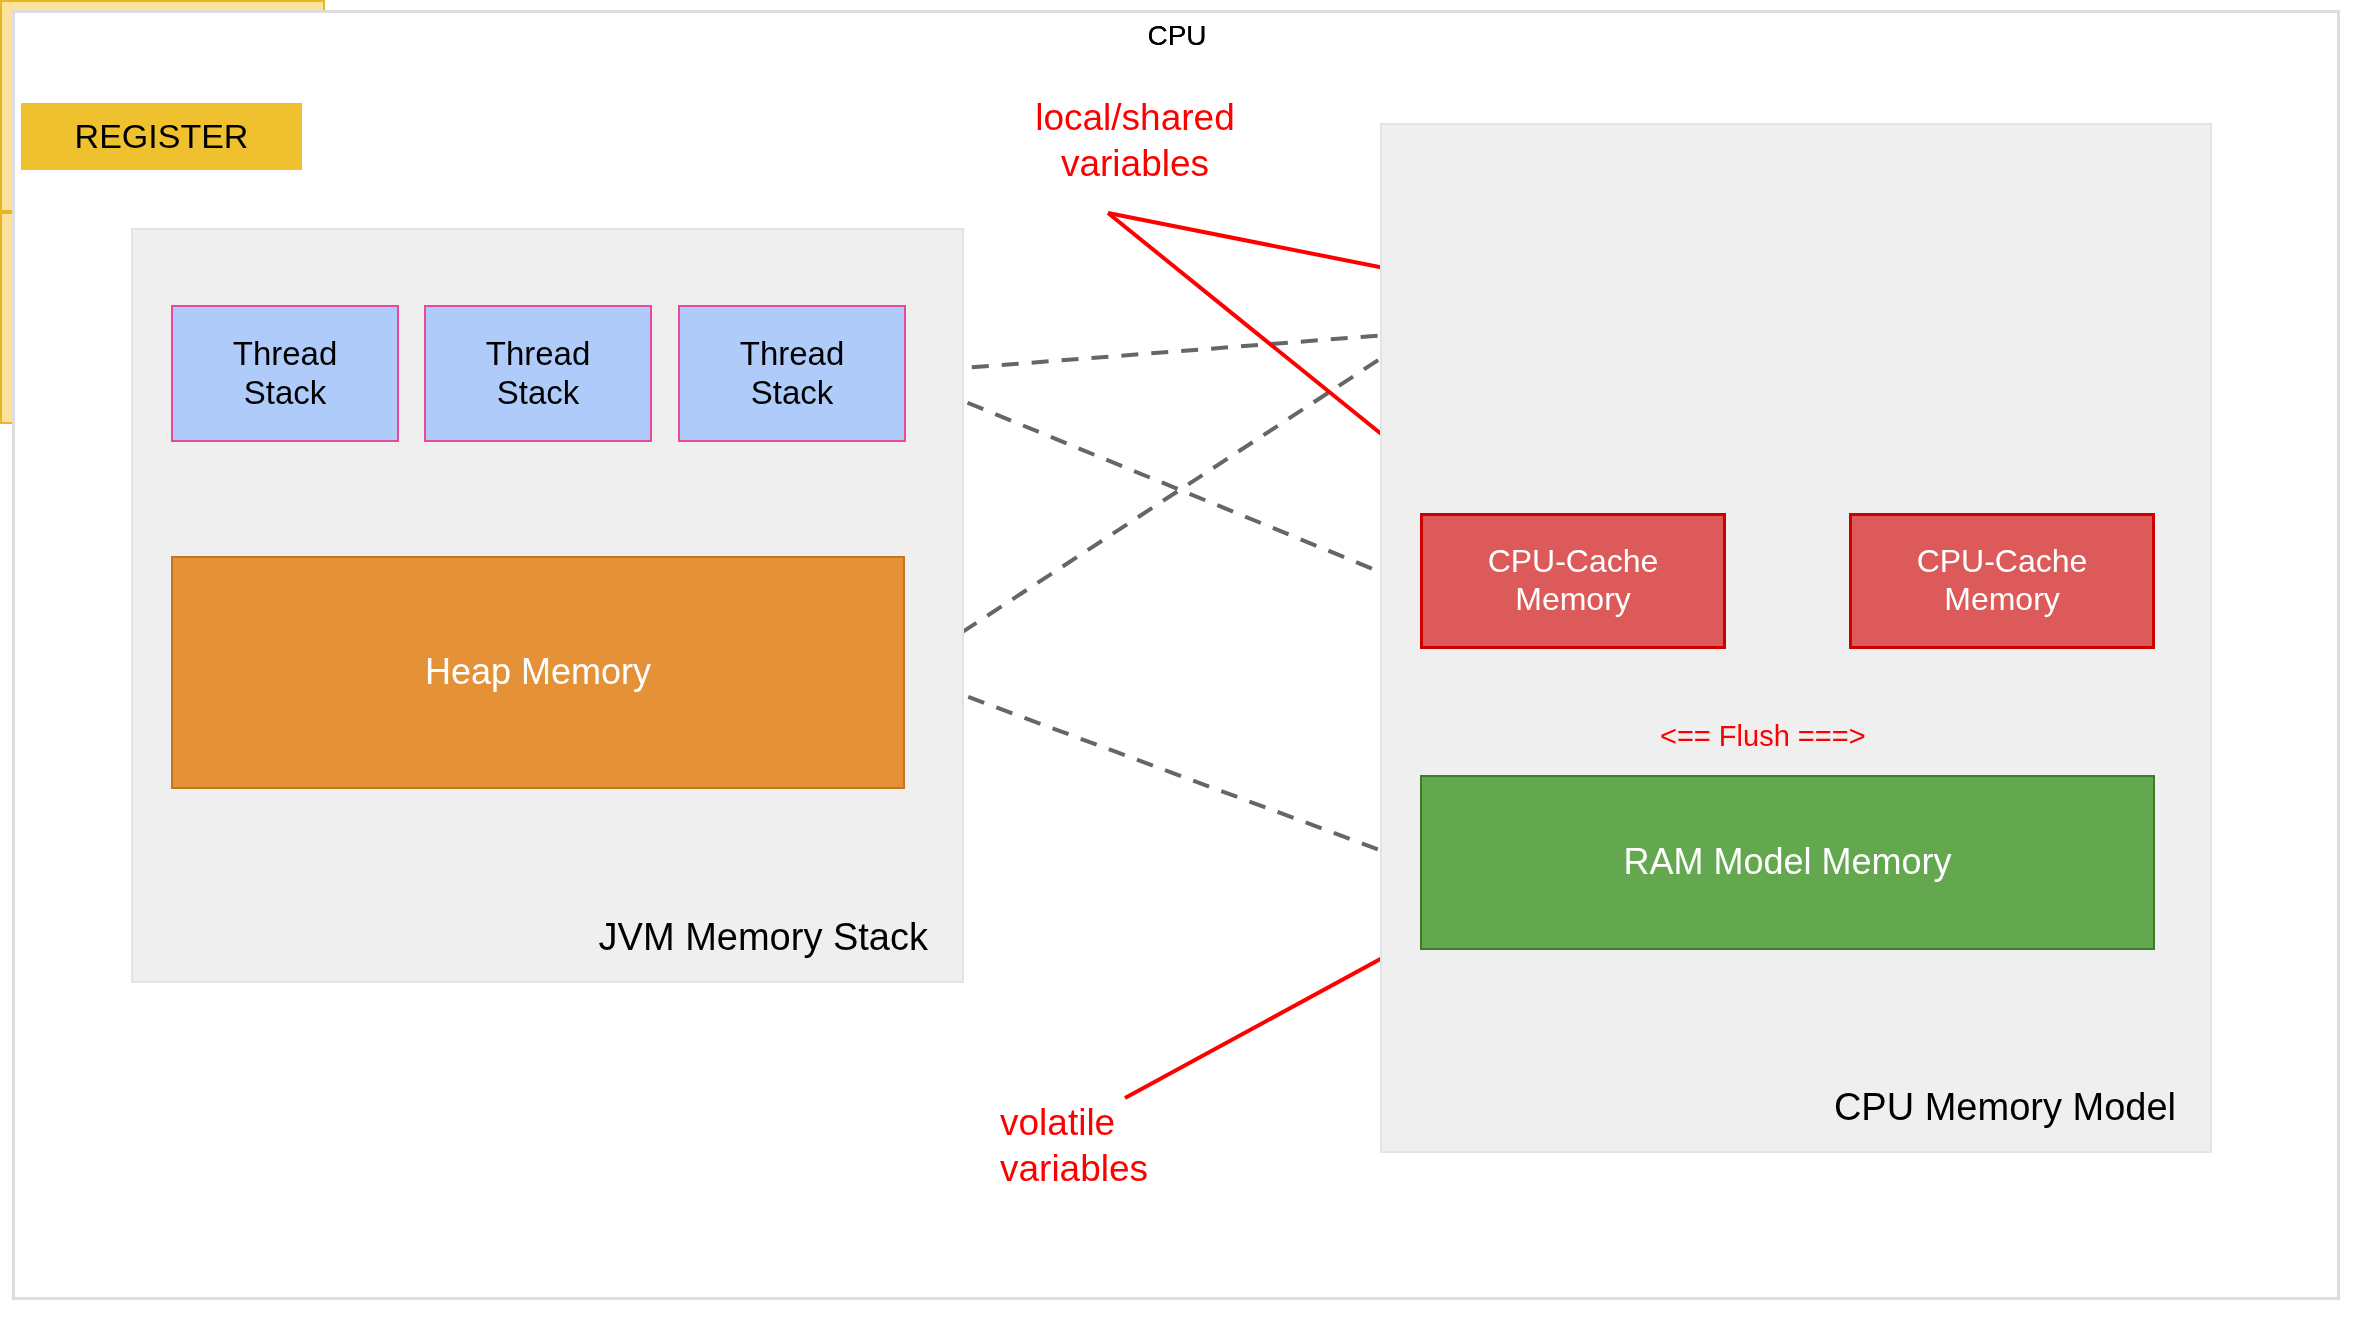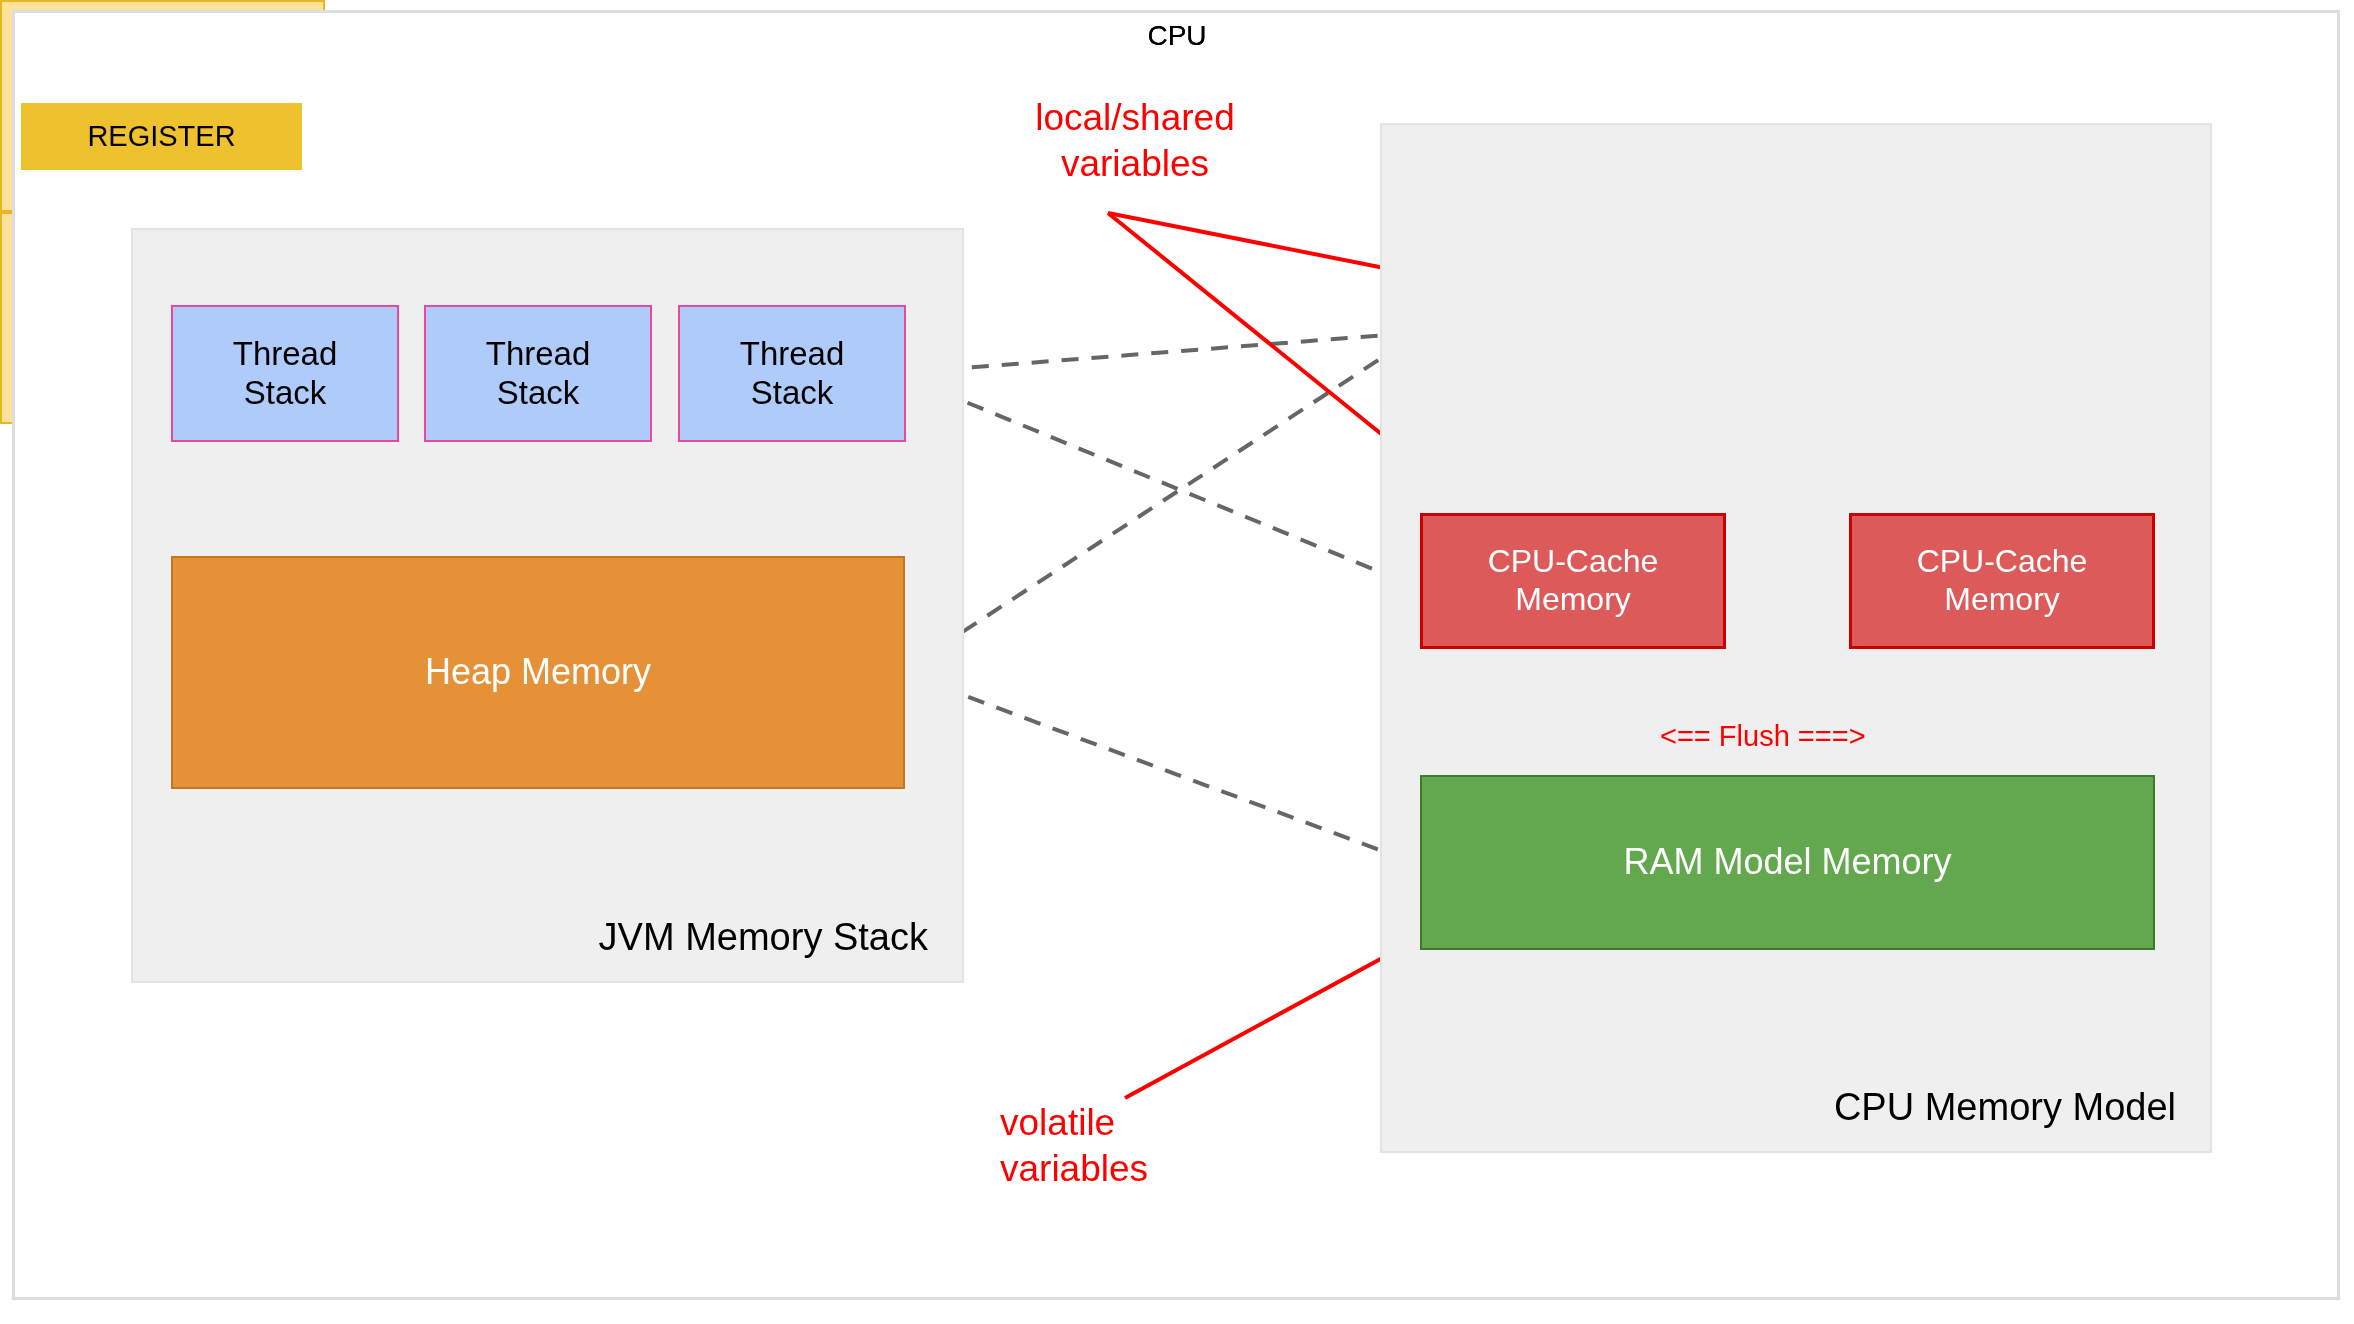--- a/index.html
+++ b/index.html
@@ -116,21 +116,21 @@
   .register-box {
     position: absolute;
     left: 21px;
     top: 103px;
     width: 281px;
     height: 67px;
     background: #EFC12E;
     display: flex;
     align-items: center;
     justify-content: center;
-    font-size: 29px;
+    font-size: 34px;
     color: #000000;
   }
 
   .cache-box {
     top: 513px;
     width: 306px;
     height: 136px;
     background: #DD5A5A;
     border: 3px solid #CC0000;
     color: #ffffff;

